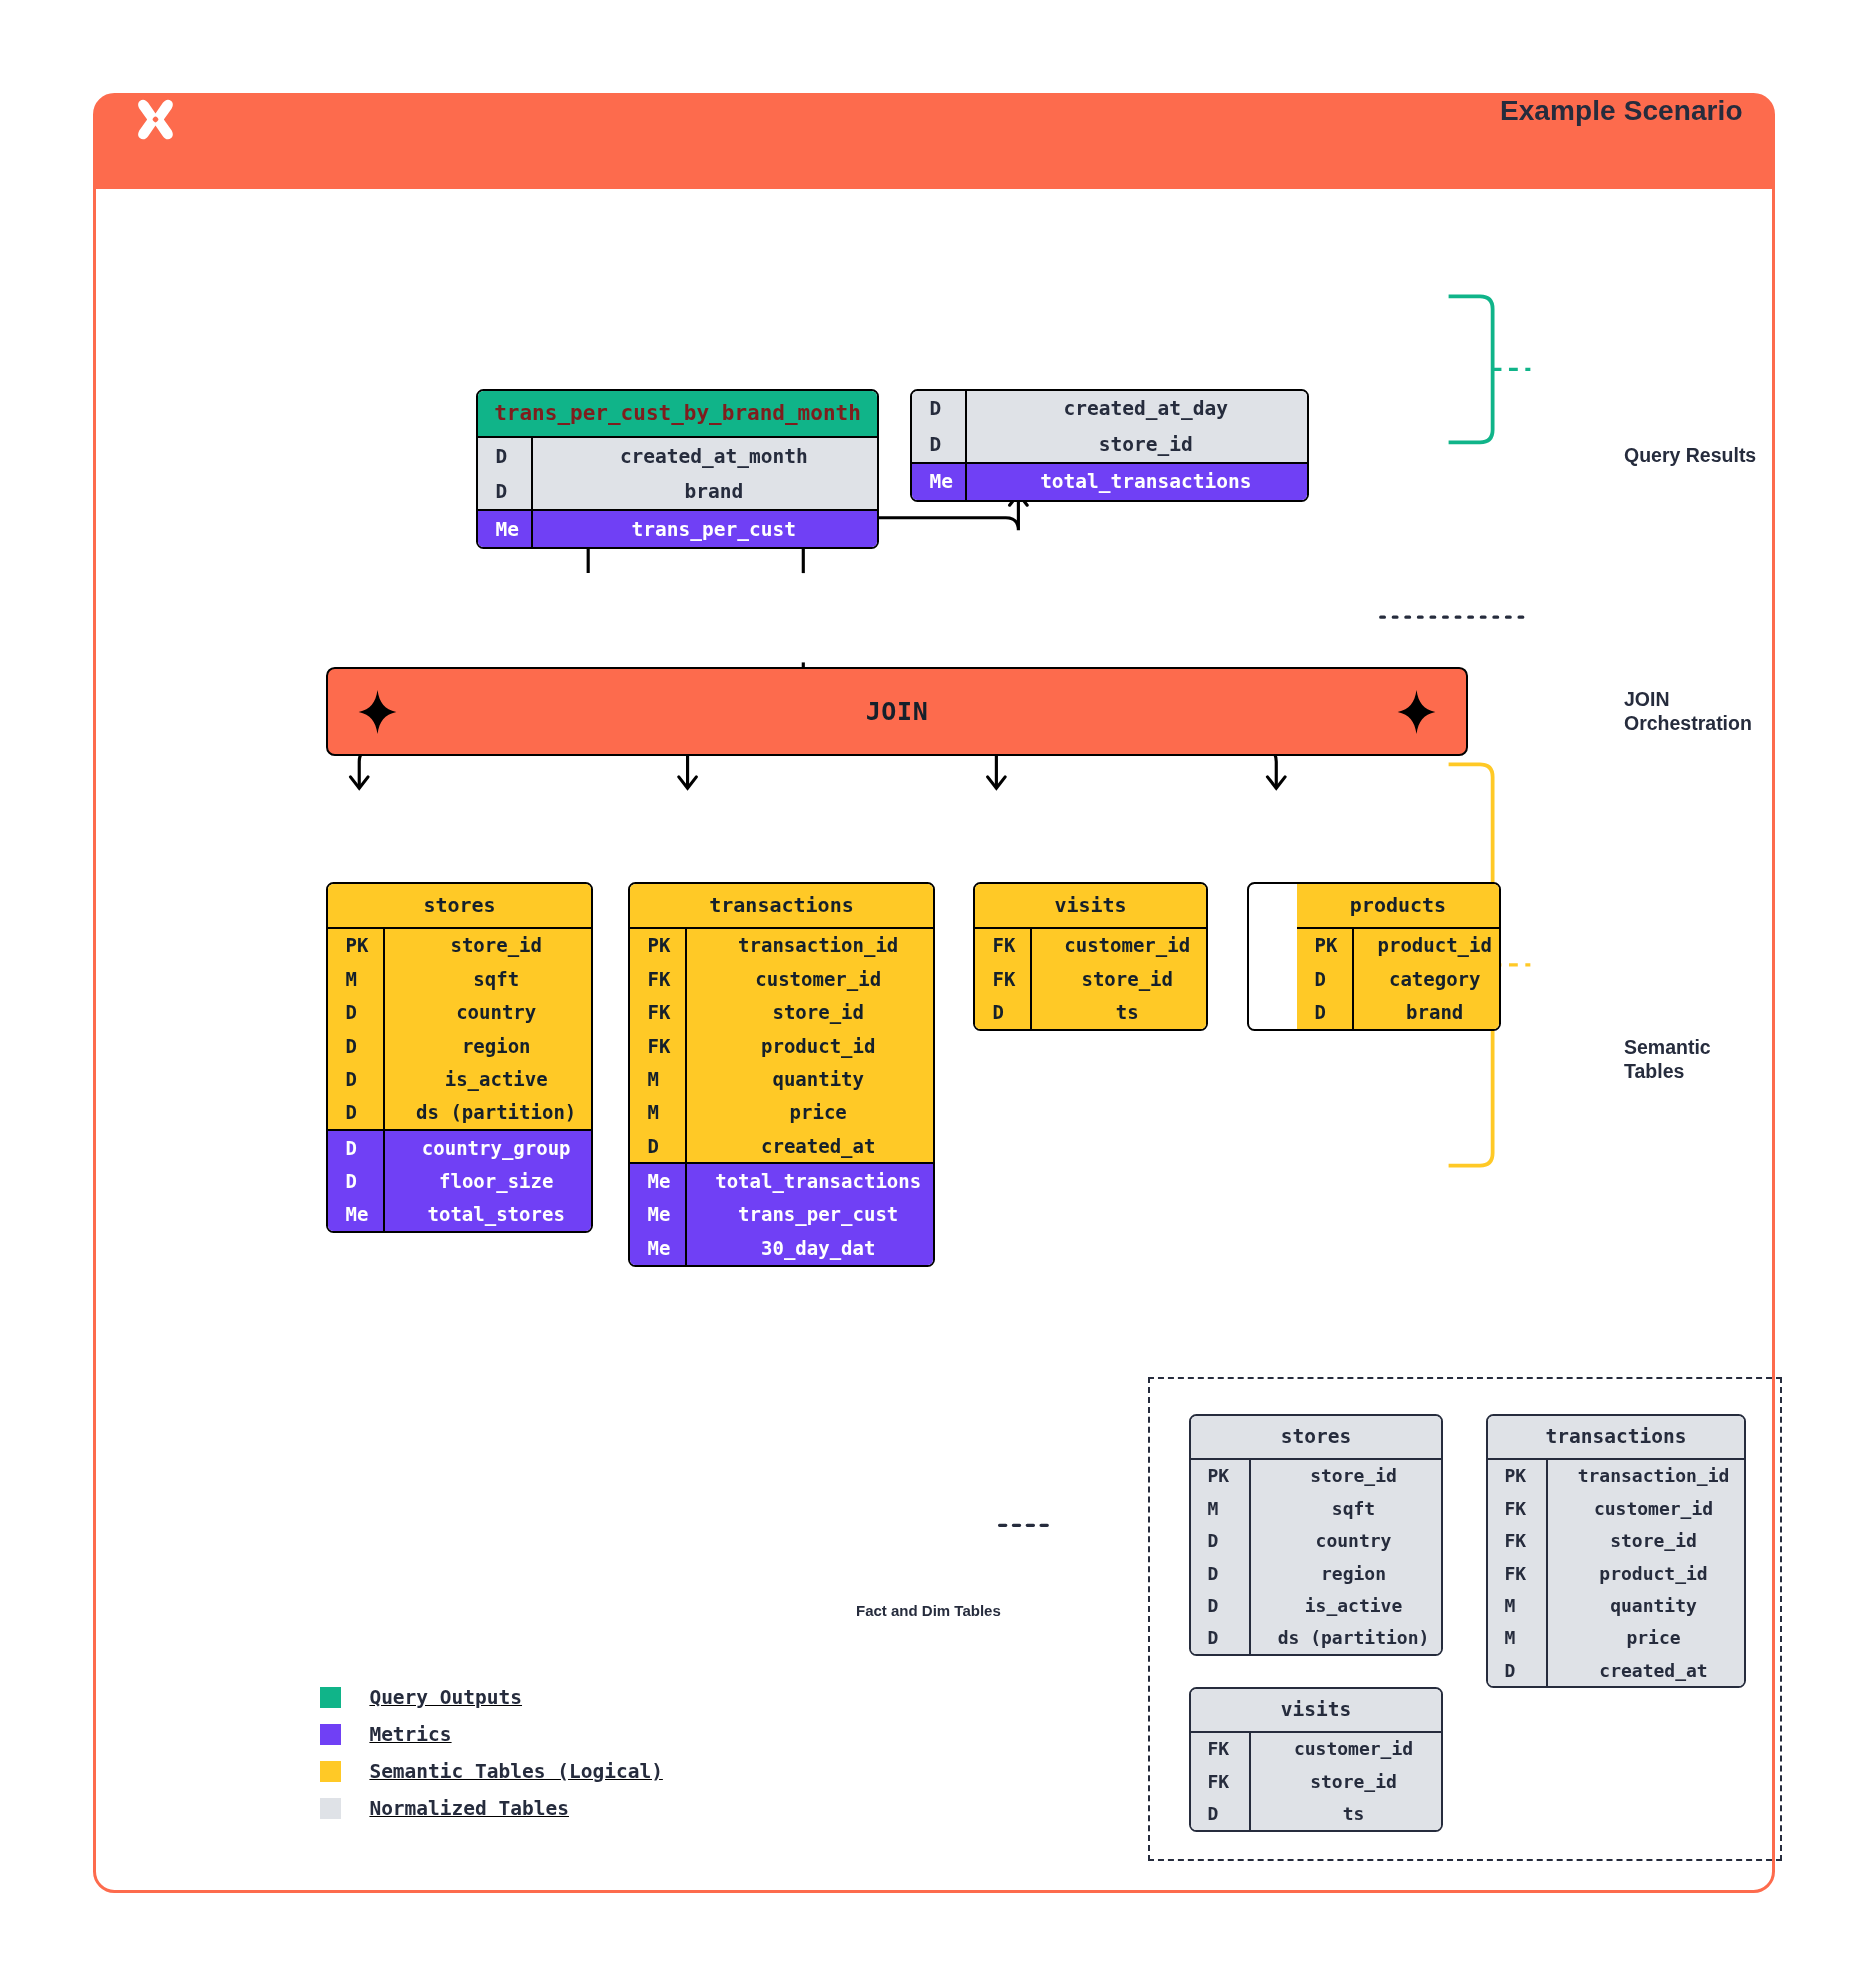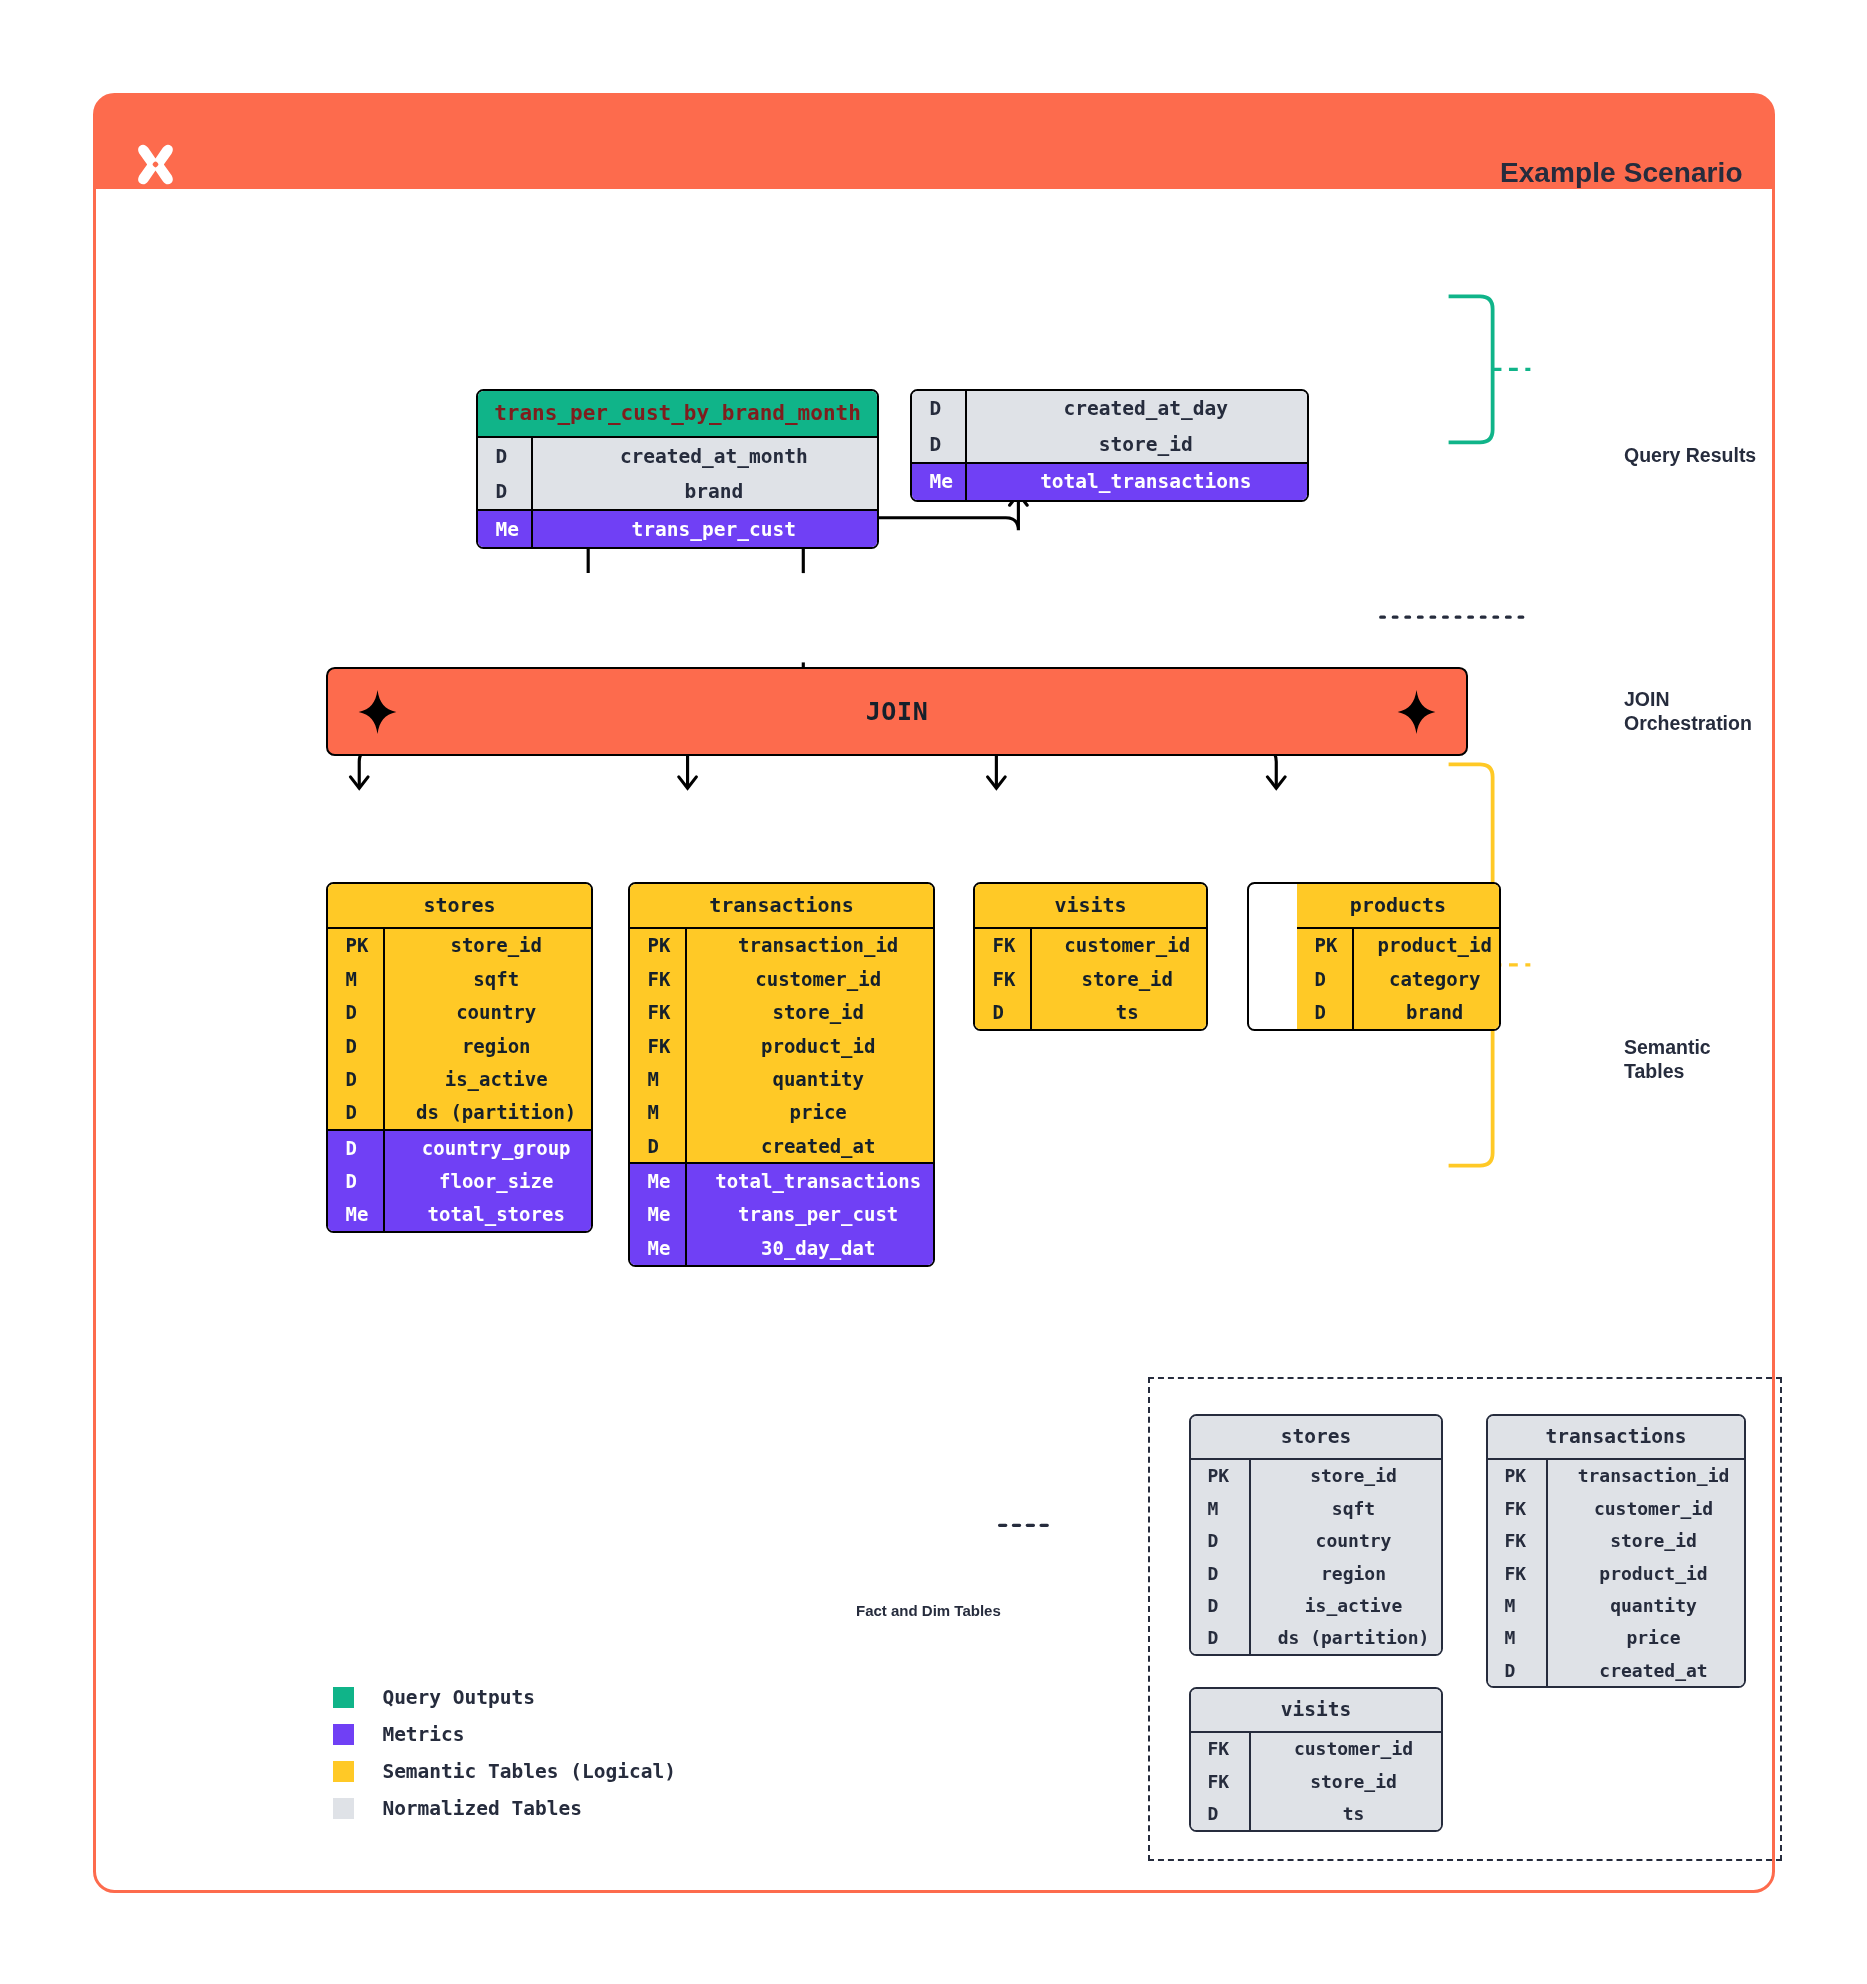--- a/index.html
+++ b/index.html
@@ -17,21 +17,21 @@
     width: 1682px; height: 1800px;
     border: 3.1px solid #FD6B4D;
     border-radius: 21.4px;
     background: #ffffff;
   }
   .card-header {
     position: absolute; left: -1.3px; top: -1.3px;
     width: 1679px; height: 94px;
     background: #FD6B4D;
     border-top-left-radius: 19px; border-top-right-radius: 19px;
-    display: flex; align-items: flex-end; justify-content: space-between;
+    display: flex; align-items: flex-start; justify-content: space-between;
     padding: 0 31px 0 36px;
   }
   .logo-mark { width: 49px; height: 49px; display:block; }
   .header-title {
     font-size: 28px; font-weight: 700; color: #262C3D;
     letter-spacing: 0.1px;
   }
 
   
   .tbl {
@@ -123,21 +123,21 @@
     position: absolute;
     font-size: 19.5px; font-weight: 700; color:#262C3D;
     line-height: 1.22; white-space: pre-line;
   }
   #an-query { left: 1528px; top: 348px; }
   #an-join  { left: 1528px; top: 592px; }
   #an-sem   { left: 1528px; top: 940px; }
   #an-fact  { left: 760px; top: 1506px; font-size: 15px; }
 
   
-  .legend { position: absolute; left: 237px; top: 1590px; }
+  .legend { position: absolute; left: 224px; top: 1590px; text-decoration: underline; }
   .legend-row { display:flex; align-items:center; margin-bottom: 14px; }
   .legend-swatch { width: 21.4px; height: 21.4px; flex:0 0 auto; }
   .legend-label {
     font-family:"DejaVu Sans Mono", monospace;
     font-weight:700; font-size: 19.5px; color:#262C3D;
     margin-left: 28px; white-space: nowrap;
   }
 
   svg.overlay { position:absolute; left:0; top:0; width:1868px; height:1985px; pointer-events:none; }
 </style>

